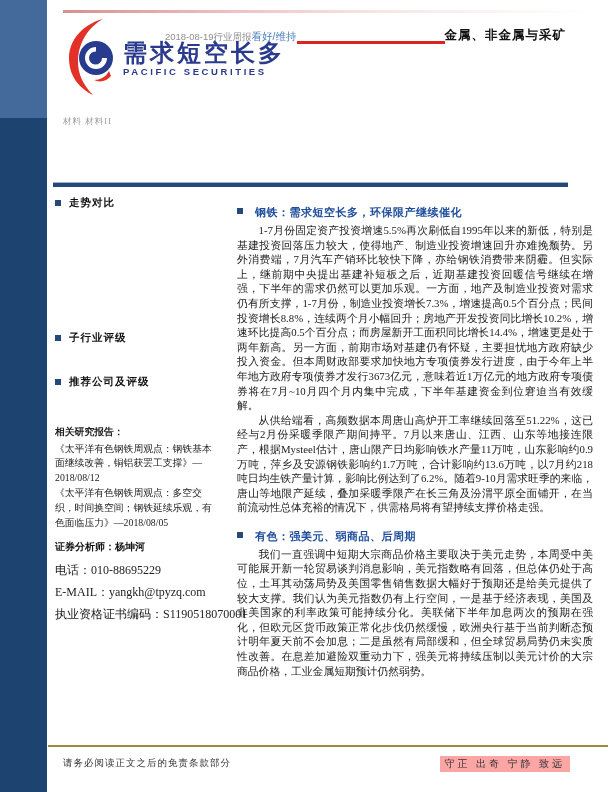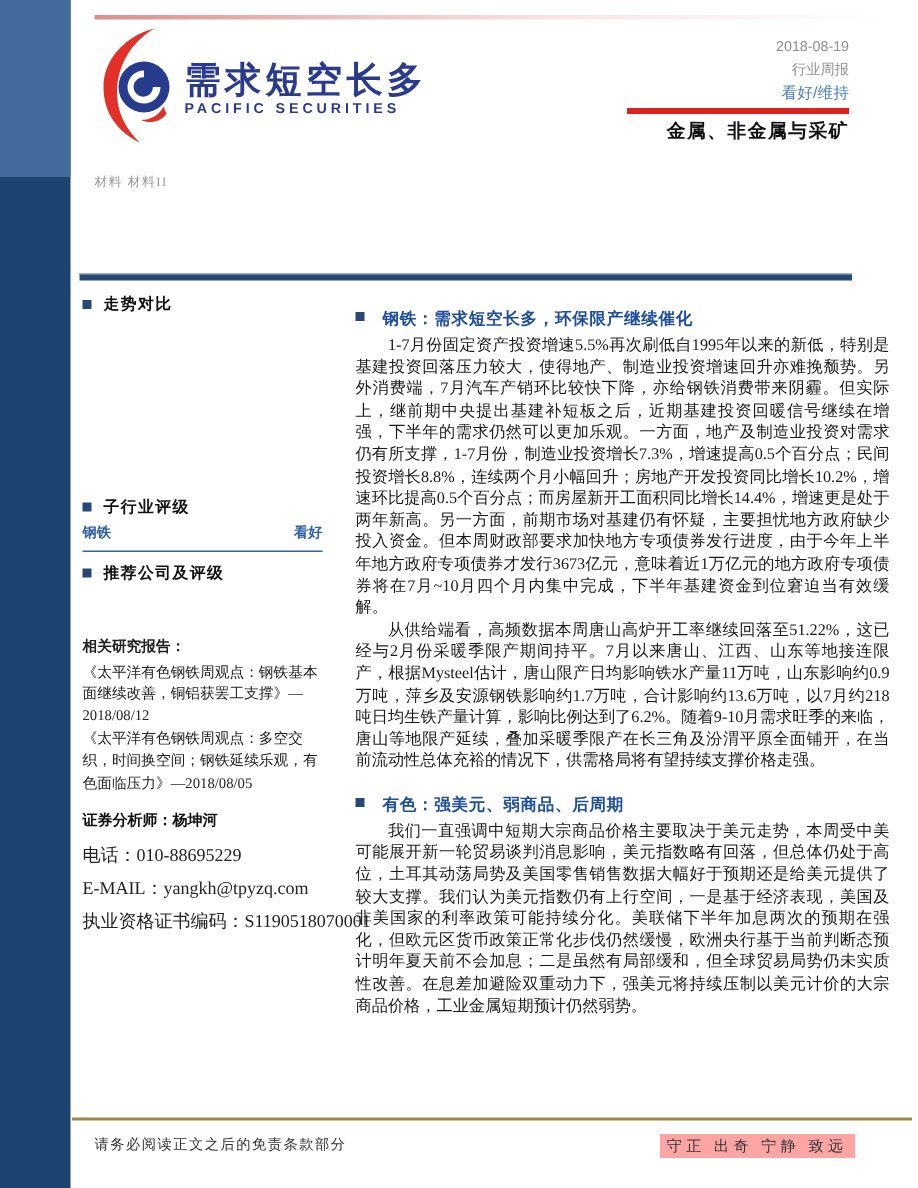--- a/index.html
+++ b/index.html
@@ -14,21 +14,21 @@
   .logo-topline{position:absolute;left:63px;top:10px;width:527px;height:3px;
       background:linear-gradient(to right,#d98f8f,#eec6c6 35%,#f7e6e6 60%,#ffffff);}
   .logo-wrap{position:absolute;left:63px;top:18px;display:flex;align-items:center;}
   .logo-text{margin-left:6px;}
   .brand-cn{font-family:"Liberation Sans","DejaVu Sans",sans-serif;font-weight:bold;
       font-size:24px;letter-spacing:3px;color:#2a3a8c;line-height:26px;}
   .brand-en{font-family:"Liberation Sans","DejaVu Sans",sans-serif;font-weight:bold;
       font-size:9.5px;letter-spacing:2.6px;color:#2a3a8c;line-height:12px;}
 
   
-  .head-right{position:absolute;top:24px;right:46px;display:flex;flex-direction:column;
+  .head-right{position:absolute;top:24px;right:46px;display:flex;flex-direction:row;
       align-items:flex-end;font-family:"Liberation Sans","DejaVu Sans",sans-serif;}
   .head-date,.head-type{font-size:9.5px;color:#8f8f8f;line-height:15px;}
   .head-rating{font-size:10.5px;color:#4f81bd;line-height:16px;}
   .head-redline{width:148px;height:3.5px;background:#dd2222;margin-top:2px;}
   .head-industry{font-size:12.5px;font-weight:bold;color:#111;margin-top:3px;letter-spacing:1px;}
 
   .category{position:absolute;left:63px;top:116px;font-size:8.5px;color:#9a9a9a;letter-spacing:1px;}
 
   .doc-title{position:absolute;left:63px;top:144px;font-size:17.5px;font-weight:bold;
       letter-spacing:2px;color:#111;}
@@ -111,24 +111,20 @@
 
   <div class="sb sb-h sb-trend">
     <span class="bullet"></span>
     <span>走势对比</span>
   </div>
 
   <div class="sb sb-h sb-subrating">
     <span class="bullet"></span>
     <span>子行业评级</span>
   </div>
-  <div class="sb-table">
-    <span>钢铁</span>
-    <span>看好</span>
-  </div>
 
   <div class="sb sb-h sb-recommend">
     <span class="bullet"></span>
     <span>推荐公司及评级</span>
   </div>
 
   <div class="sb-reports">
     <div class="sb-reports-label">相关研究报告：</div>
     <div class="sb-report">《太平洋有色钢铁周观点：钢铁基本面继续改善，铜铝获罢工支撑》—2018/08/12</div>
     <div class="sb-report">《太平洋有色钢铁周观点：多空交织，时间换空间；钢铁延续乐观，有色面临压力》—2018/08/05</div>

